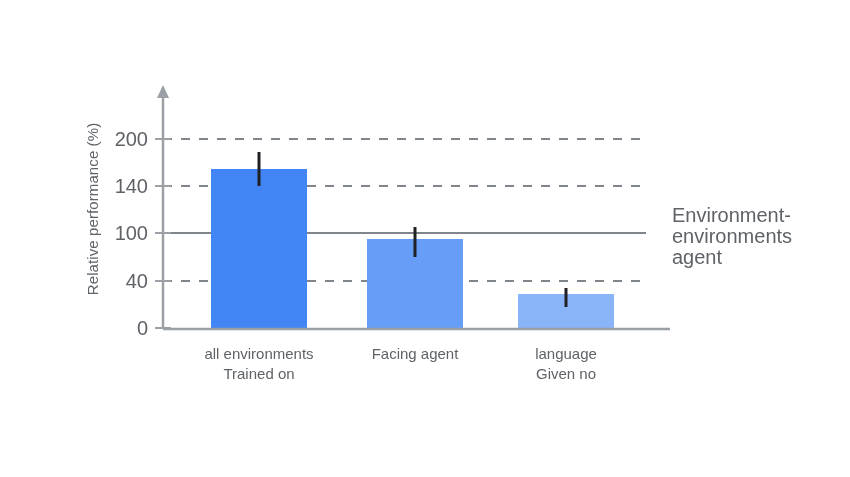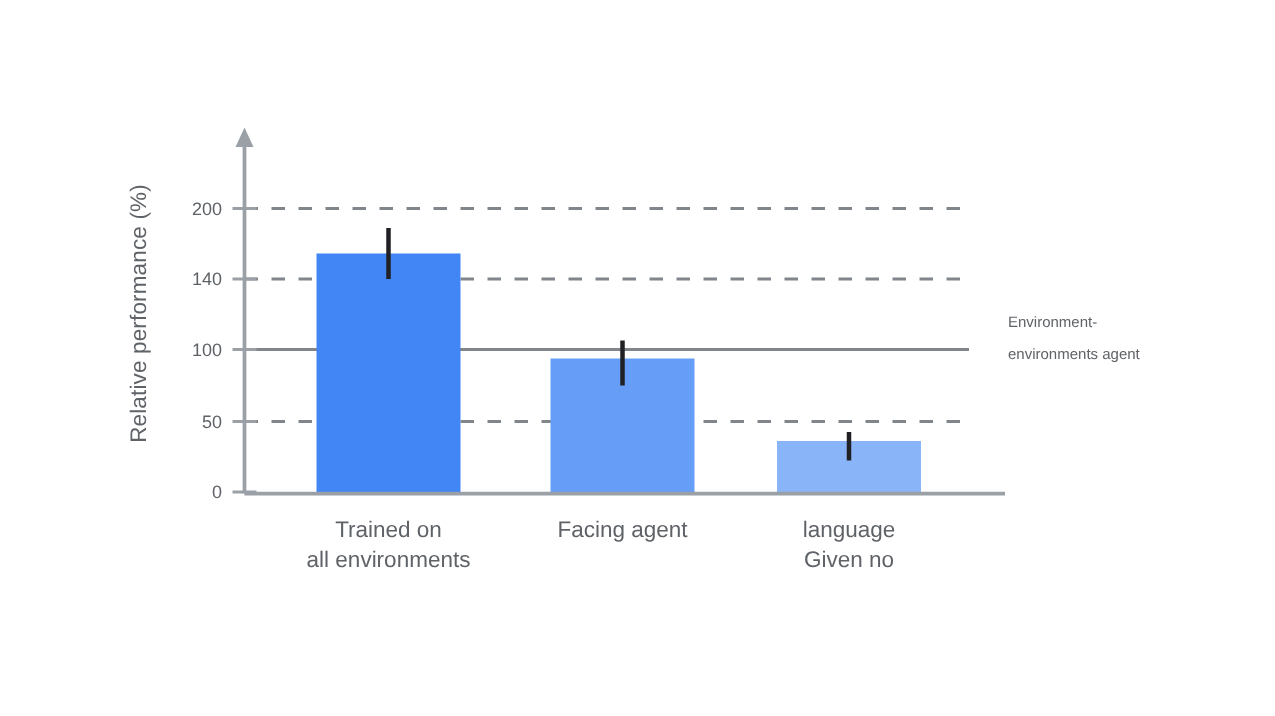--- a/index.html
+++ b/index.html
@@ -42,21 +42,21 @@
     letter-spacing: 0.1px;
     white-space: nowrap;
   }
 
   
   .y-tick-label {
     position: absolute;
     right: 0;
     width: 44px;
     text-align: right;
-    font-size: 12px;
+    font-size: 20px;
     color: #5f6368;
     line-height: 16px;
   }
   .ytl-wrap {
     position: absolute;
     left: 104px;
     width: 44px;
     top: 0;
     height: 477px;
   }
@@ -70,21 +70,21 @@
     color: #5f6368;
     width: 170px;
   }
 
   
   .right-annotation {
     position: absolute;
     left: 672px;
     top: 205px;
     width: 165px;
-    font-size: 10px;
+    font-size: 20px;
     line-height: 21px;
     color: #5f6368;
   }
   .right-annotation span { display: block; }
 </style>
 </head>
 <body>
 
 <div id="chart-root">
 
@@ -123,27 +123,27 @@
 
     <line x1="163" y1="329" x2="670" y2="329" stroke="#9aa0a6" stroke-width="2.5"></line>
   </svg>
 
   <div class="y-axis-title">Relative performance (%)</div>
 
   <div class="ytl-wrap">
     <div class="y-tick-label" style="top:131px">200</div>
     <div class="y-tick-label" style="top:178px">140</div>
     <div class="y-tick-label" style="top:225px">100</div>
-    <div class="y-tick-label" style="top:273px">50</div>
+    <div class="y-tick-label" style="top:273px">40</div>
     <div class="y-tick-label" style="top:320px">0</div>
   </div>
 
   <div class="x-cat-label" style="left:174px; top:344px;">
+    <div>all environments</div>
     <div>Trained on</div>
-    <div>all environments</div>
   </div>
   <div class="x-cat-label" style="left:330px; top:344px;">
     <div>Facing agent</div>
   </div>
   <div class="x-cat-label" style="left:481px; top:344px;">
     <div>language</div>
     <div>Given no</div>
   </div>
 
   <div class="right-annotation">

